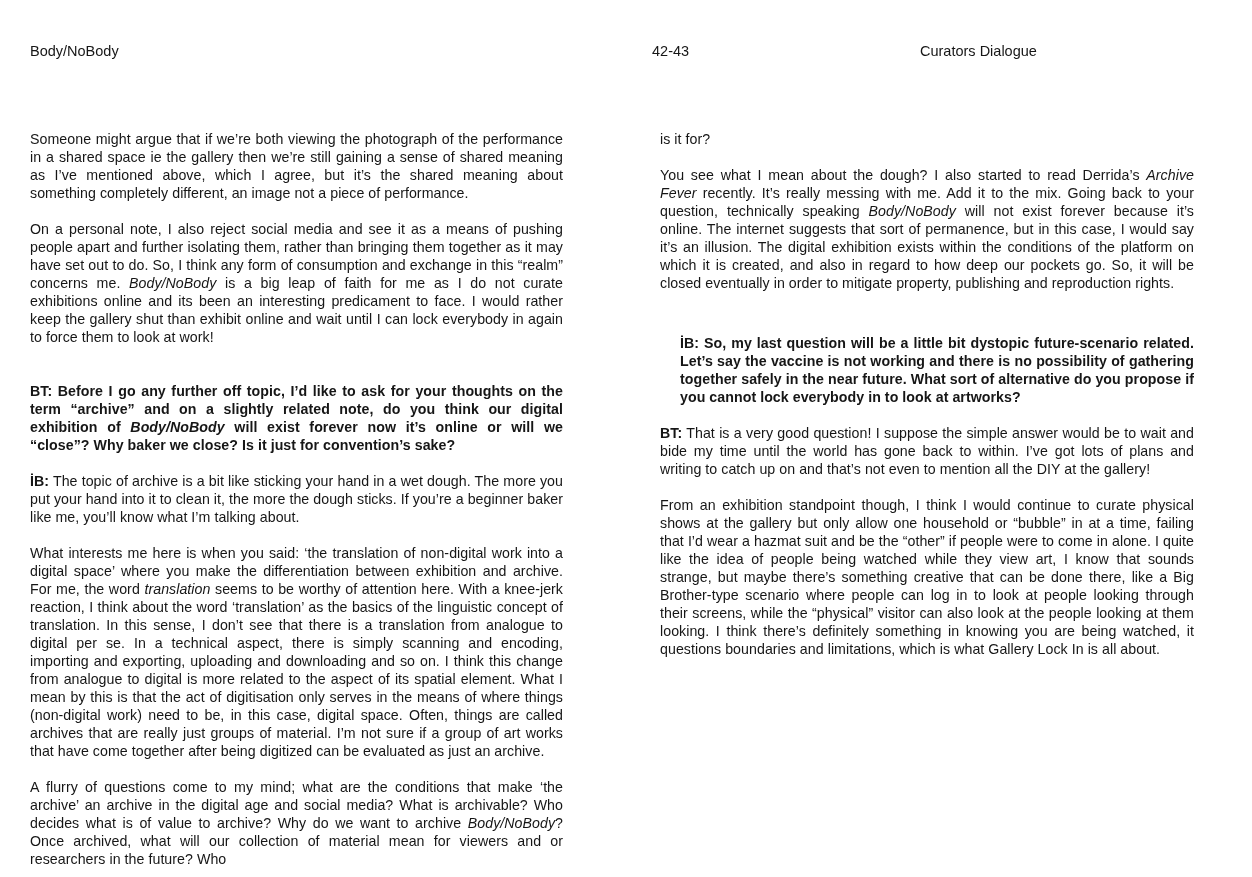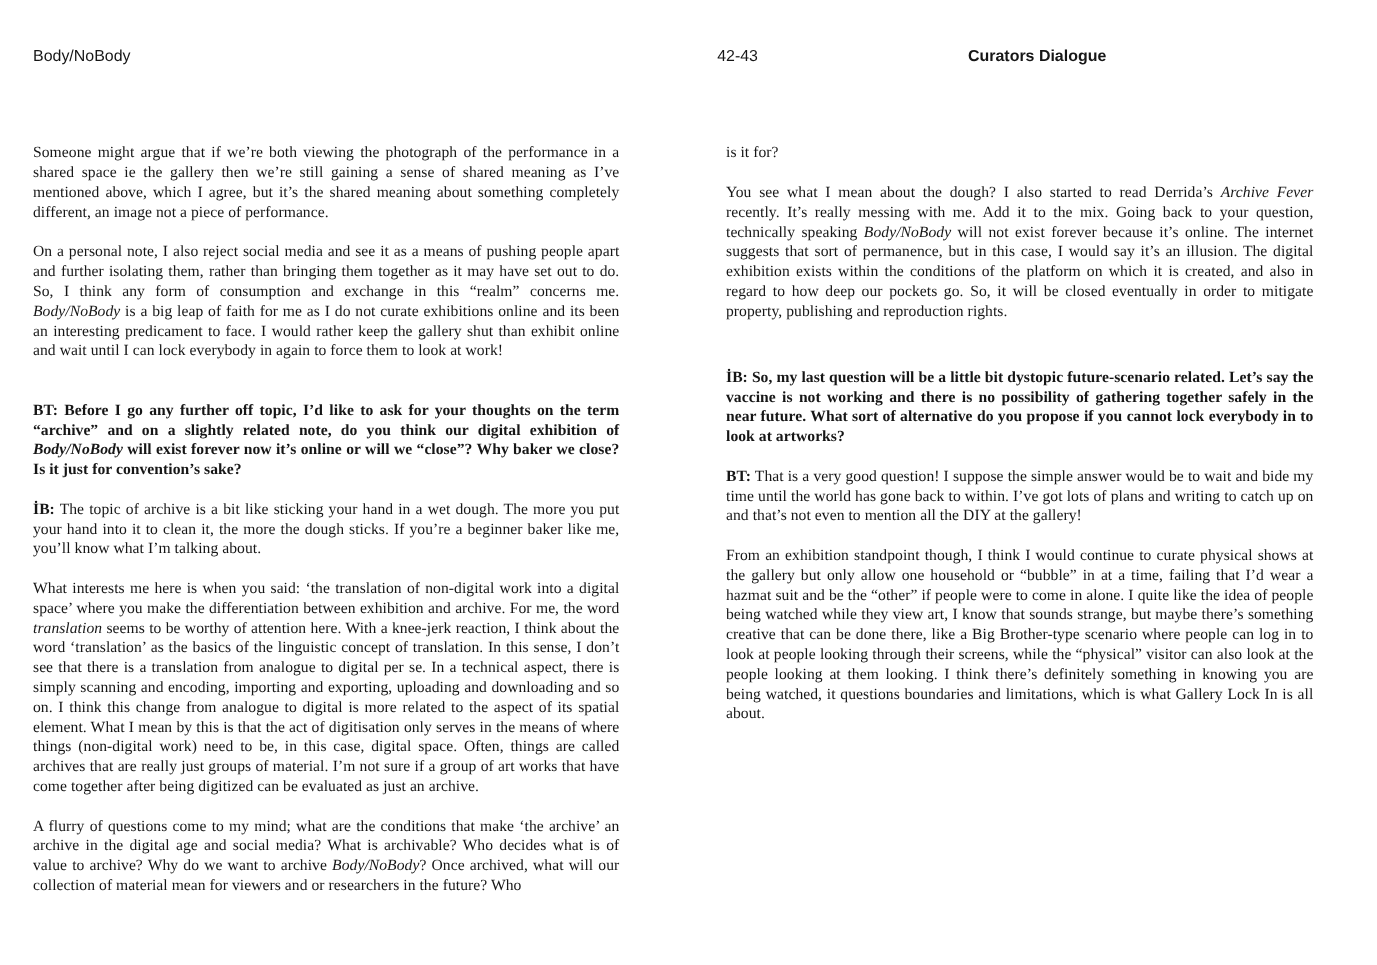--- a/index.html
+++ b/index.html
@@ -14,35 +14,35 @@
   }
   .running-head {
     position: absolute;
     top: 42px;
     font-size: 14.5px;
     line-height: 18px;
     white-space: nowrap;
   }
   .h-left  { left: 30px; }
   .h-mid   { left: 652px; }
-  .h-right { left: 880px; font-weight: bold; }
+  .h-right { left: 920px; }
   .col {
     position: absolute;
     top: 130px;
     font-size: 14.2px;
     line-height: 18px;
     text-align: justify;
     letter-spacing: 0.05px;
   }
   .col-left  { left: 30px;  width: 533px; }
   .col-right { left: 660px; width: 534px; }
-  .para { margin: 0 0 18px 0; font-family: Liberation Serif, serif; }
+  .para { margin: 0 0 18px 0; }
   .para-bold { font-weight: bold; }
   .gap-large-a { margin-top: 36px; }
-  .gap-large-b { margin-top: 42px; }
+  .gap-large-b { margin-top: 42px; margin-left: 20px; }
   .s-i { font-style: italic; }
   .s-b { font-weight: bold; }
 </style>
 </head>
 <body>
 
 <div class="spread">
 
   <header>
     <div class="running-head h-left">Body/NoBody</div>

